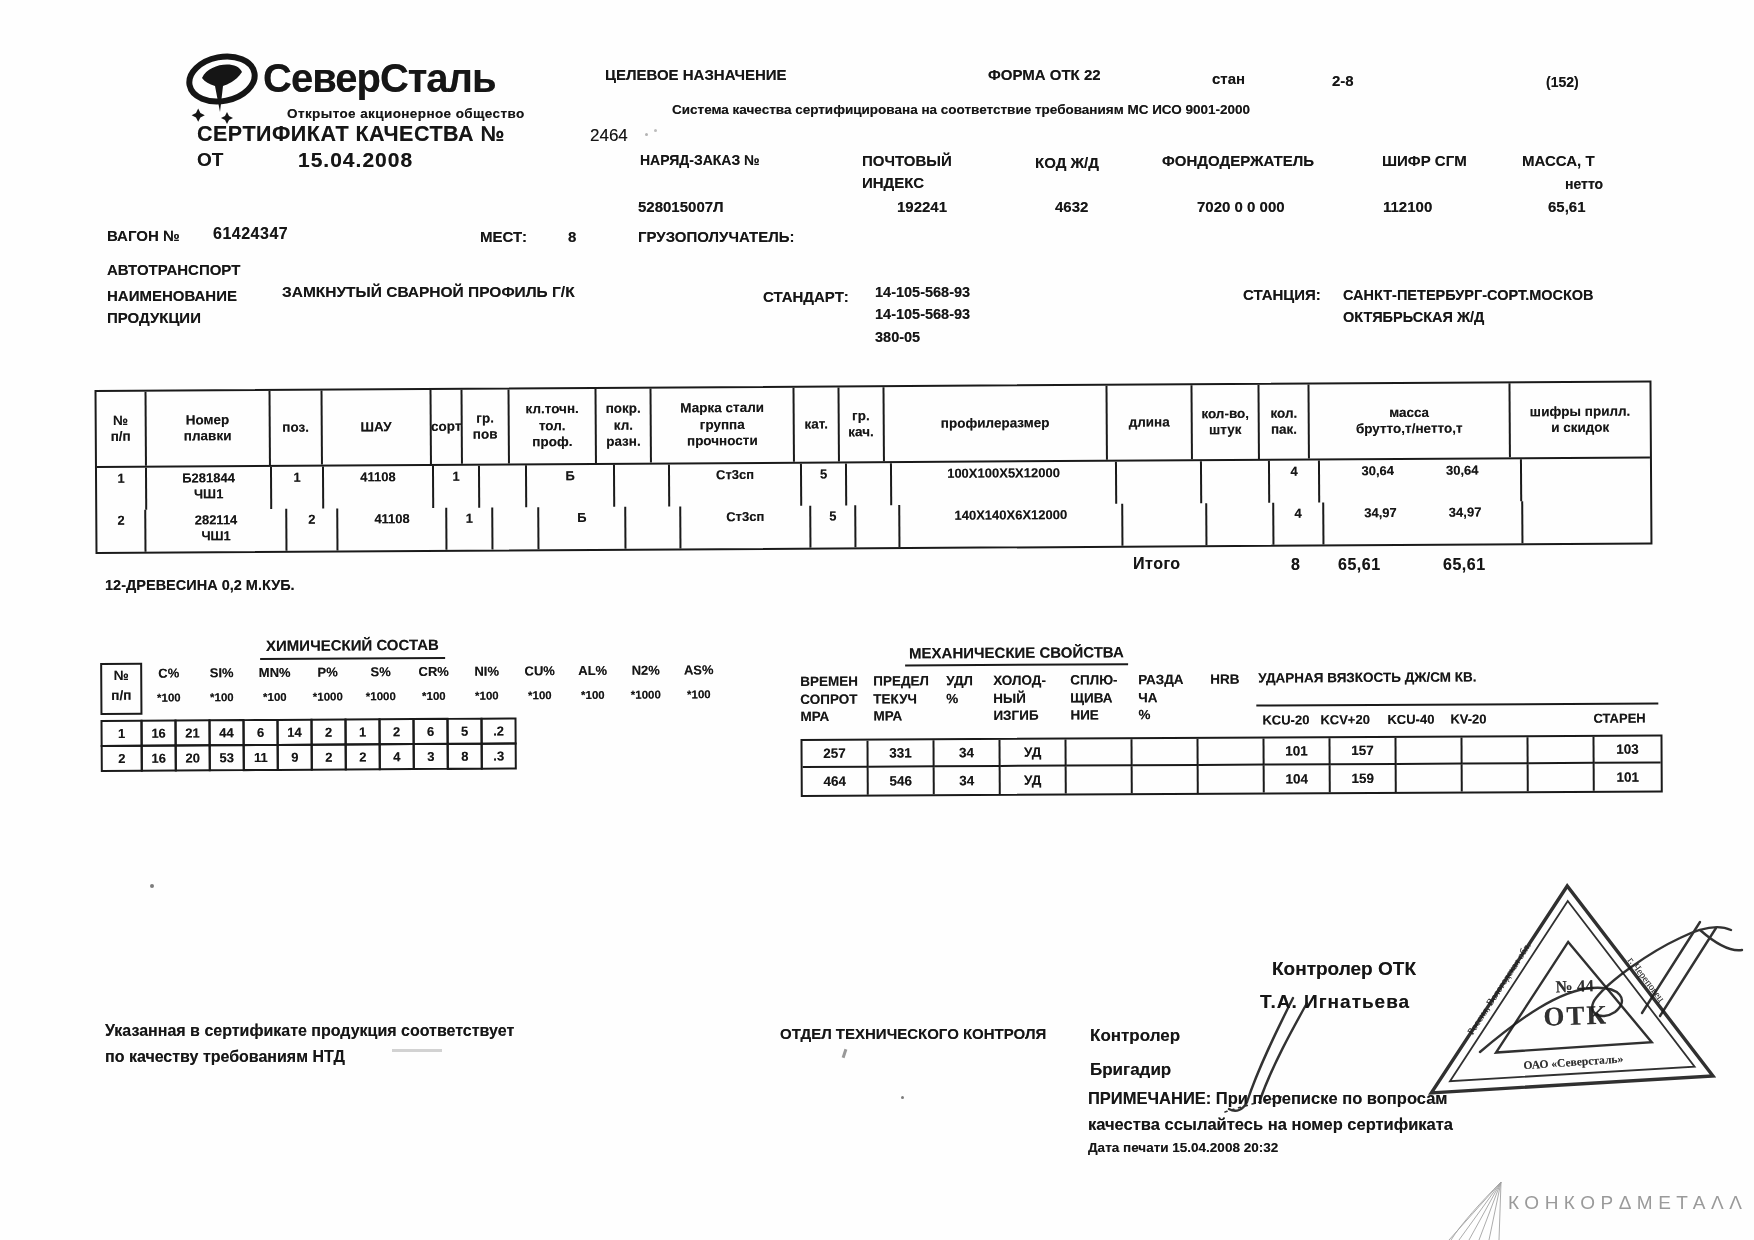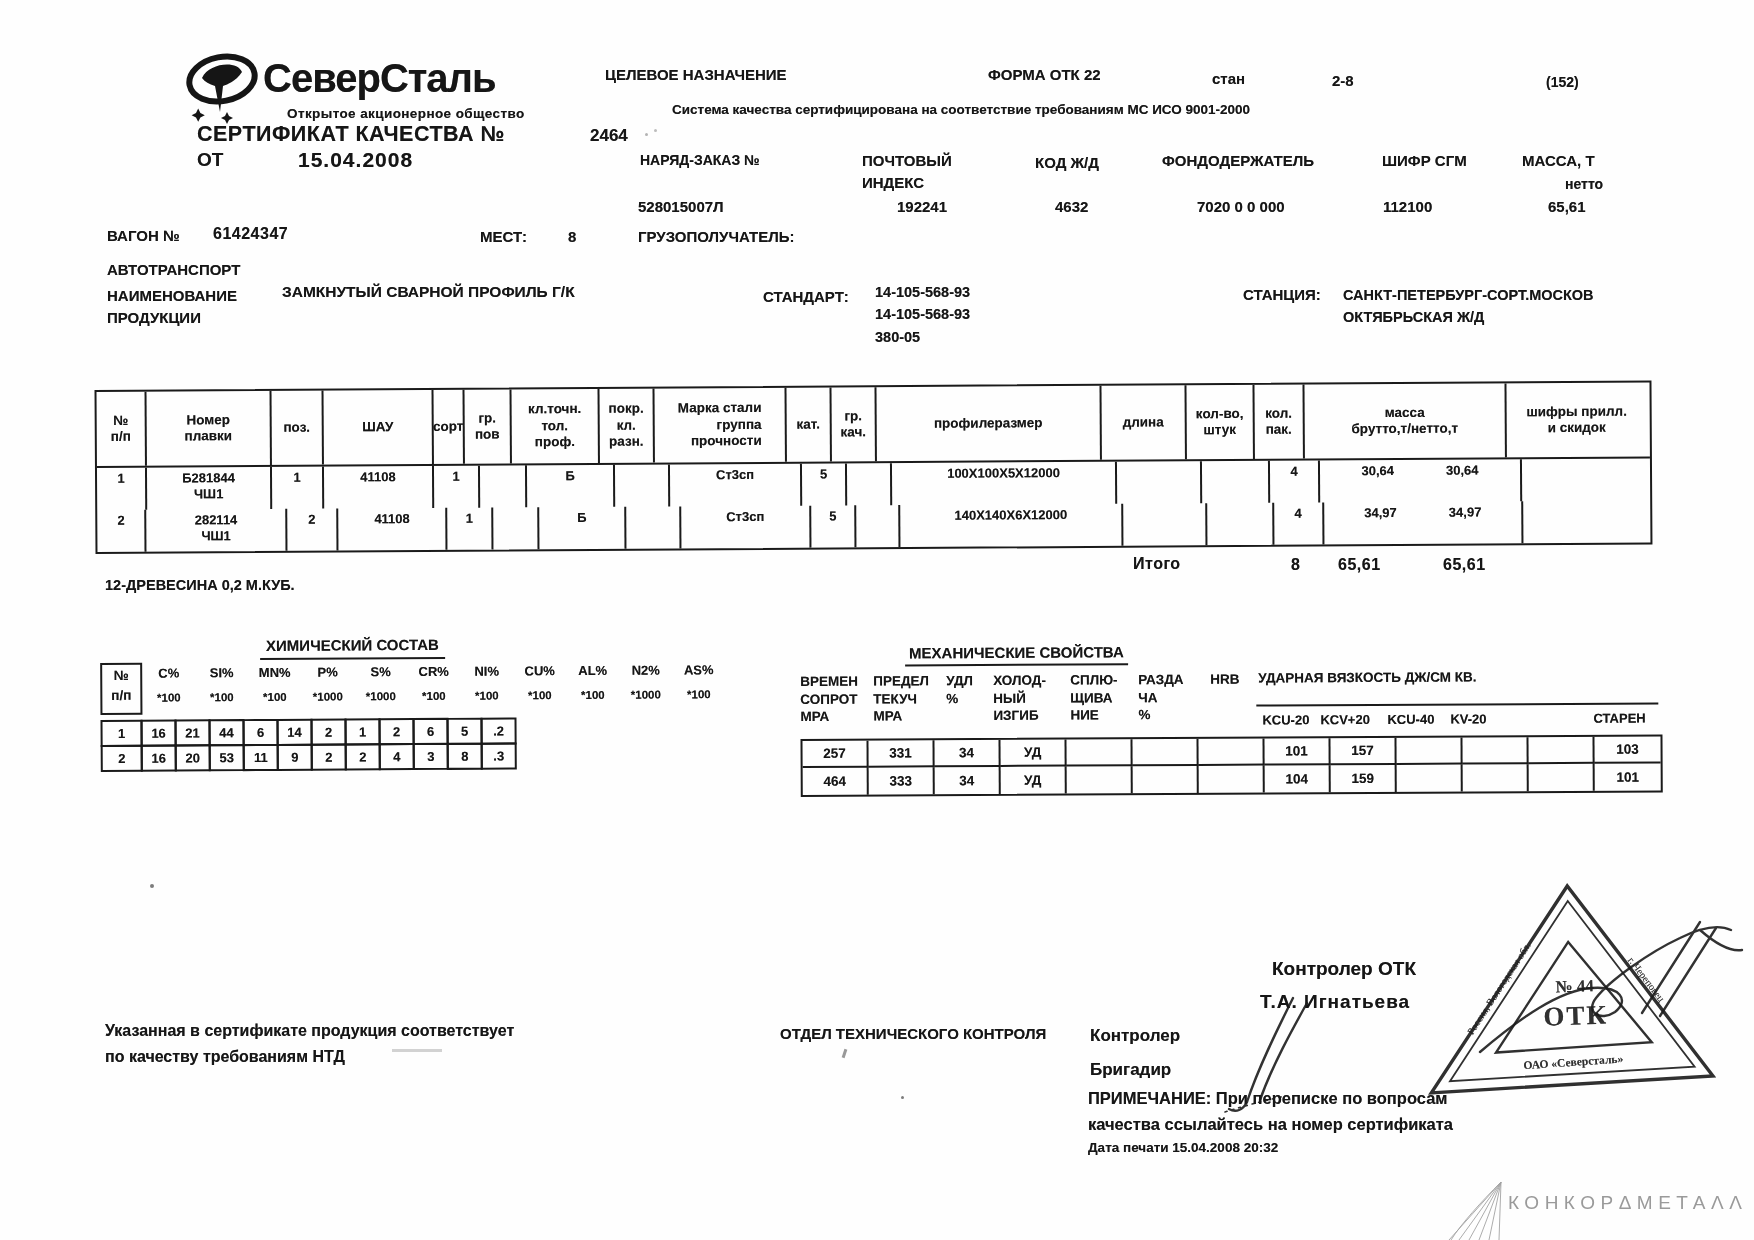--- a/index.html
+++ b/index.html
@@ -7,21 +7,21 @@
         font-family:"Liberation Sans",sans-serif;color:#161616;
         text-shadow:0 0 .6px rgba(25,25,25,.55);}
   .abs{position:absolute;}
   .b{font-weight:bold;}
   .preline{white-space:pre-line;}
 
   
   .brand{font-size:40px;font-weight:900;letter-spacing:-1px;}
   .brand-sub{font-size:13.5px;font-weight:bold;letter-spacing:.4px;}
   .cert-title{font-size:21.5px;font-weight:bold;letter-spacing:.5px;}
-  .cert-num{font-size:17px;font-weight:bold;}
+  .cert-num{font-size:17px;font-weight:normal;}
   .cert-from{font-size:19px;font-weight:bold;}
   .cert-date{font-size:21px;font-weight:bold;letter-spacing:1px;}
 
   .lbl{font-size:15px;font-weight:bold;}
   .val{font-size:15px;font-weight:bold;}
   .small-lbl{font-size:14px;font-weight:bold;}
   .iso{font-size:13.5px;font-weight:bold;}
 
   
   .pt{position:absolute;left:95px;top:390px;width:1553px;border:2px solid #1a1a1a;
@@ -158,21 +158,21 @@
         <div class="cell" style="width: 110px;">ШАУ</div>
         <div class="cell" style="width: 31px;">сорт</div>
         <div class="cell" style="width: 47px;">гр.
 пов</div>
         <div class="cell" style="width: 88px;">кл.точн.
 тол.
 проф.</div>
         <div class="cell" style="width: 55px;">покр.
 кл.
 разн.</div>
-        <div class="cell" style="width: 132px; text-align: right;">Марка стали
+        <div class="cell" style="width: 144px;">Марка стали
 группа
 прочности</div>
         <div class="cell" style="width: 45px;">кат.</div>
         <div class="cell" style="width: 45px;">гр.
 кач.</div>
         <div class="cell" style="width: 225px;">профилеразмер</div>
         <div class="cell" style="width: 85px;">длина</div>
         <div class="cell" style="width: 68px;">кол-во,
 штук</div>
         <div class="cell" style="width: 50px;">кол.
@@ -356,21 +356,21 @@
         <div class="mgcell"></div>
         <div class="mgcell"></div>
         <div class="mgcell"></div>
         <div class="mgcell">101</div>
         <div class="mgcell">157</div>
         <div class="mgcell"></div>
         <div class="mgcell"></div>
         <div class="mgcell"></div>
         <div class="mgcell last-col">103</div>
         <div class="mgcell last-row">464</div>
-        <div class="mgcell last-row">333</div>
+        <div class="mgcell last-row">546</div>
         <div class="mgcell last-row">34</div>
         <div class="mgcell last-row">УД</div>
         <div class="mgcell last-row"></div>
         <div class="mgcell last-row"></div>
         <div class="mgcell last-row"></div>
         <div class="mgcell last-row">104</div>
         <div class="mgcell last-row">159</div>
         <div class="mgcell last-row"></div>
         <div class="mgcell last-row"></div>
         <div class="mgcell last-row"></div>

